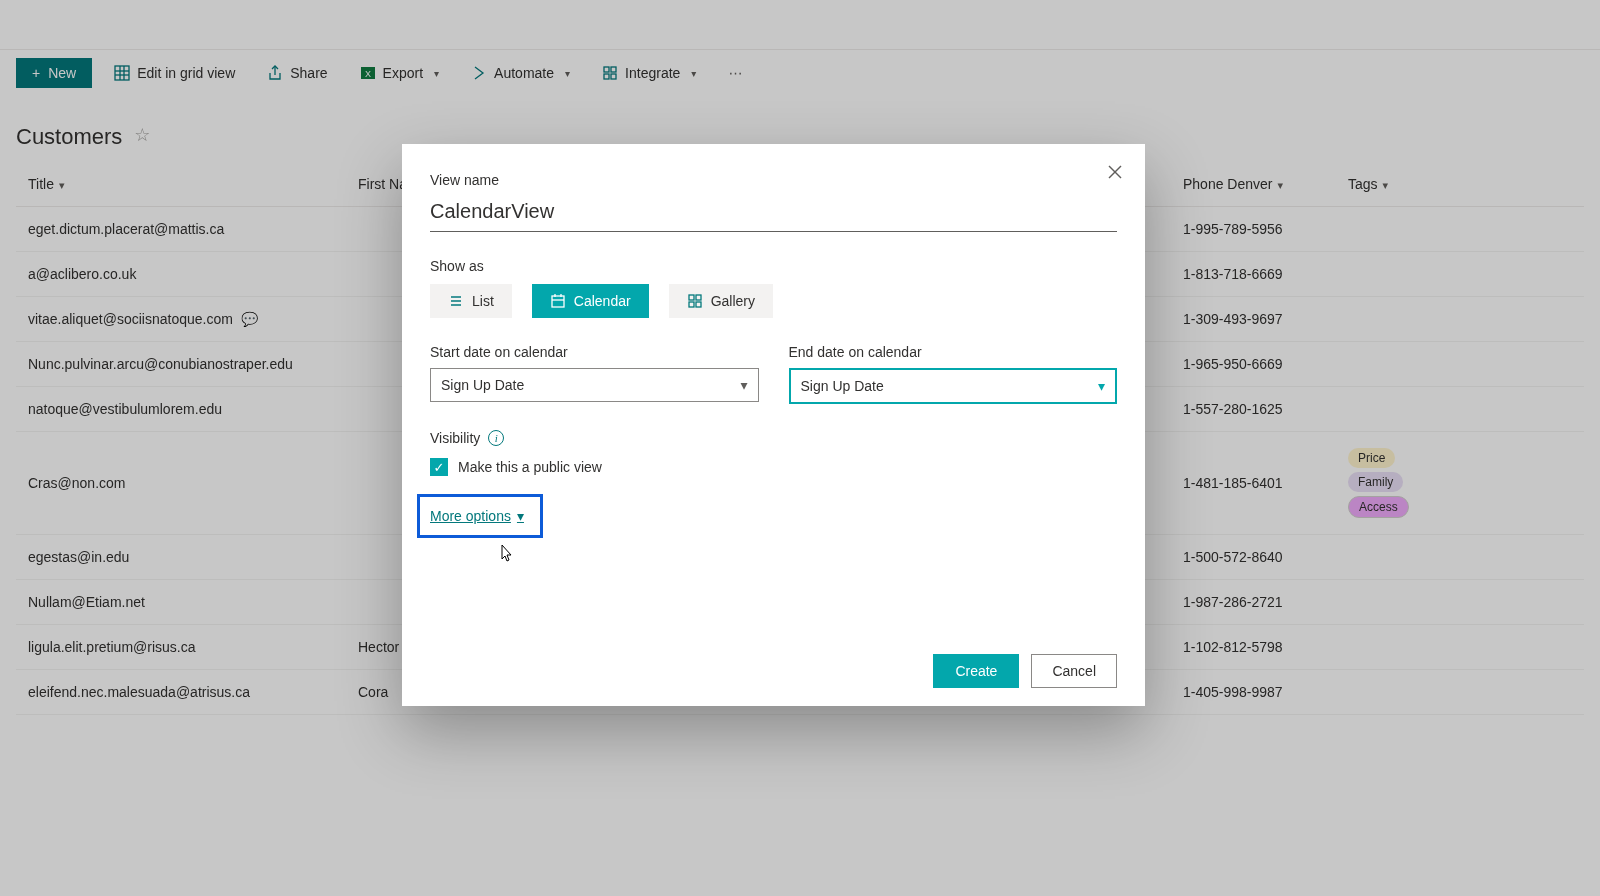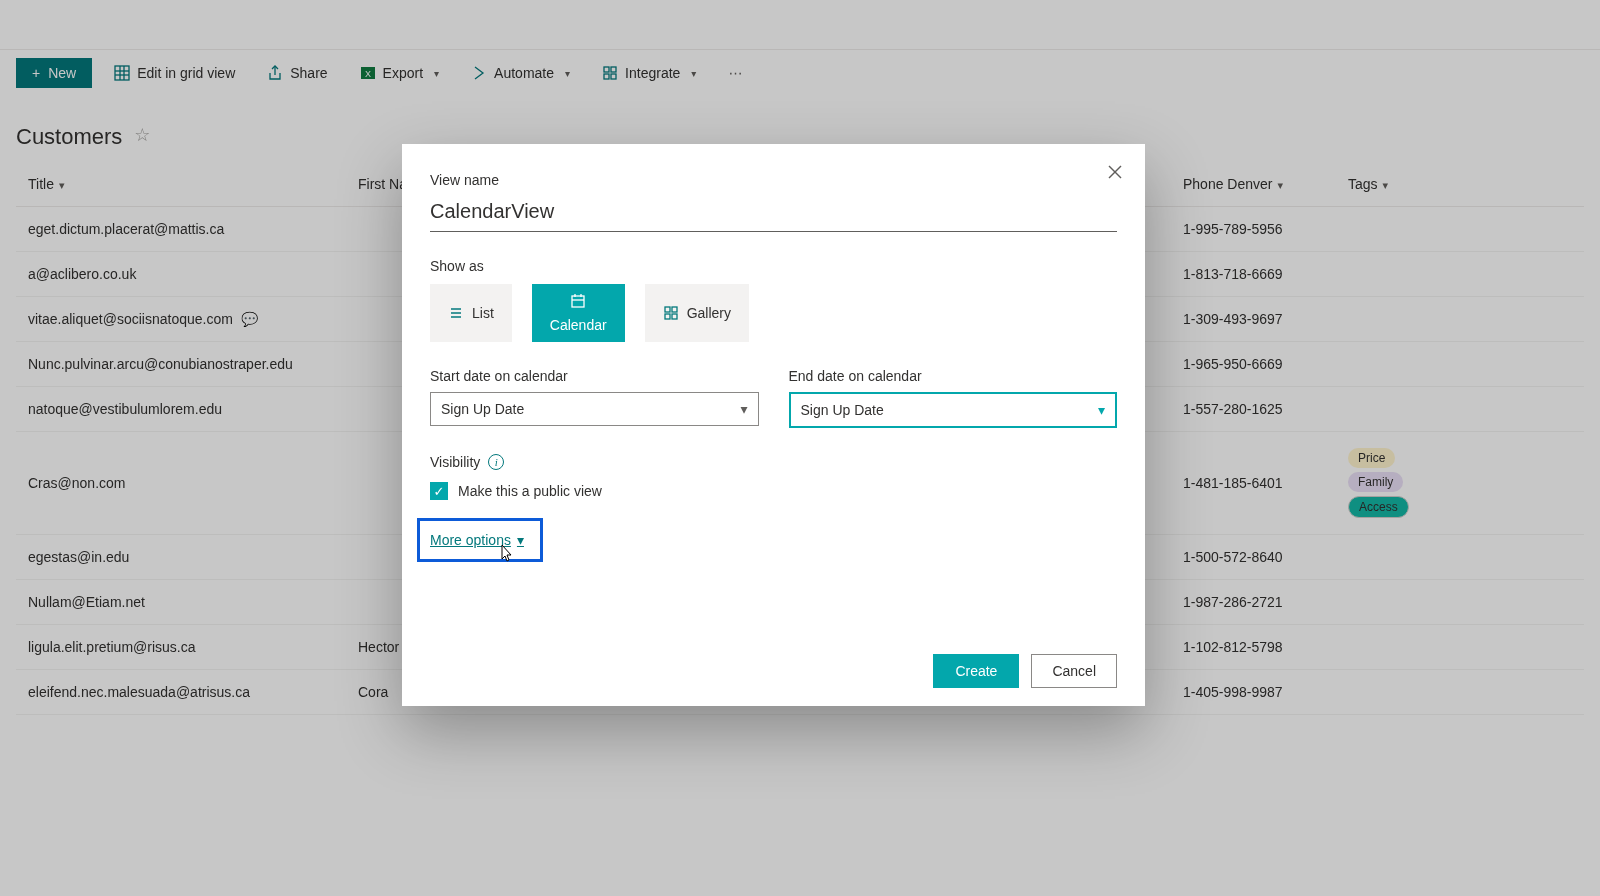--- a/index.html
+++ b/index.html
@@ -55,21 +55,21 @@
 .col-tags  { }
 
 .comment-icon { color: #03787c; margin-left: 8px; }
 
 .tag-pill {
   display: inline-block; padding: 3px 10px; border-radius: 12px; font-size: 12px;
   margin: 2px 0; white-space: nowrap;
 }
 .tag-yellow { background: #fff4ce; }
 .tag-lilac  { background: #eadff6; }
-.tag-gray   { background: #14b8a6; border: 1px solid #d2d0ce; }
+.tag-gray   { background: #f0abfc; border: 1px solid #d2d0ce; }
 
 
 .overlay {
   position: absolute; inset: 0; background: rgba(0,0,0,0.22);
 }
 
 
 .modal {
   position: absolute; left: 402px; top: 100px; width: 743px; height: 562px;
   background: #fff; box-shadow: 0 25px 60px rgba(0,0,0,0.3); margin-top: 44px;
@@ -85,21 +85,21 @@
   width: 100%; font-size: 20px; border: none; border-bottom: 1px solid #605e5c;
   padding: 6px 0 8px 0; outline: none; color: #323130; background: transparent;
 }
 .section-label { font-size: 14px; color: #323130; margin-top: 26px; margin-bottom: 10px; }
 
 .showas-row { display: flex; gap: 20px; }
 .showas-btn {
   display: flex; align-items: center; gap: 8px; padding: 9px 18px;
   background: #f3f2f1; color: #323130; font-size: 14px; cursor: pointer; border: none;
 }
-.showas-btn.active { background: #03a7ac; color: #fff; flex-direction: column; }
+.showas-btn.active { background: #03a7ac; color: #fff; }
 .showas-ico { width: 16px; height: 16px; display: inline-flex; align-items: center; justify-content: center; }
 
 .two-col { display: flex; gap: 30px; margin-top: 26px; }
 .col { flex: 1; }
 .dropdown {
   display: flex; align-items: center; justify-content: space-between;
   border: 1px solid #8a8886; padding: 8px 10px; font-size: 14px; cursor: pointer;
   margin-top: 8px;
 }
 .dropdown.accent { border: 2px solid #03a7ac; }

